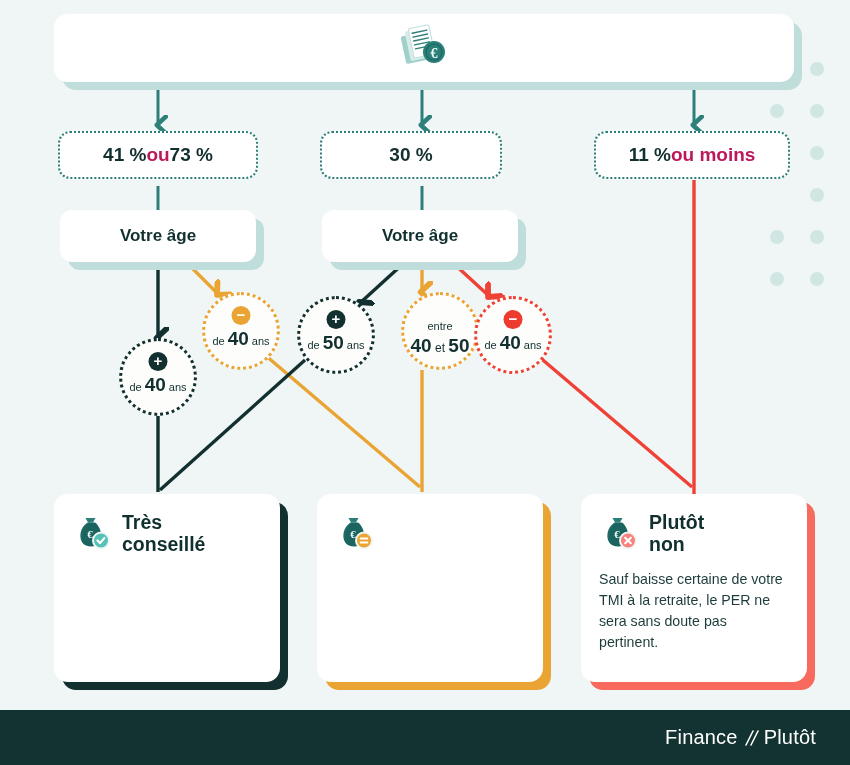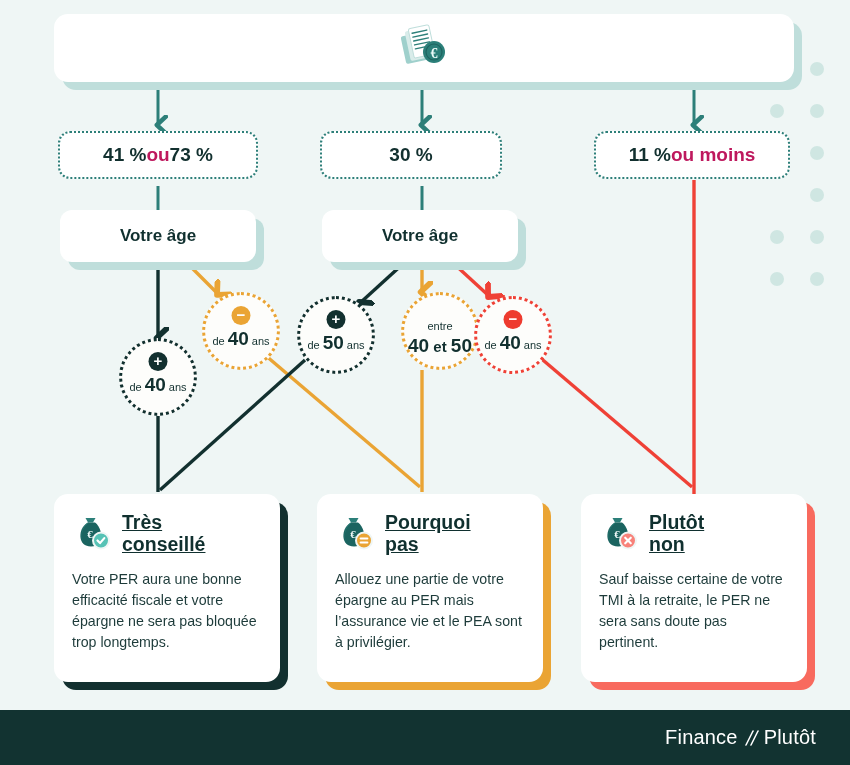--- a/index.html
+++ b/index.html
@@ -147,21 +147,21 @@
     line-height: 1;
     margin-top: 14px;
   }
   .circle-range {
     margin-top: 4px;
     line-height: 1;
     white-space: nowrap;
     color: #12302f;
   }
   .circle-range .big { font-size: 19px; font-weight: bold; }
-  .circle-range .sm  { font-size: 15px; font-weight: bold; }
+  .circle-range .sm  { font-size: 12px; font-weight: normal; }
 
   
   .card-shadow {
     position: absolute;
     border-radius: 14px;
   }
   .card {
     position: absolute;
     background: #ffffff;
     border-radius: 14px;
@@ -172,21 +172,20 @@
     align-items: center;
     gap: 10px;
     margin-bottom: 13px;
   }
   .card-title {
     font-size: 19.5px;
     font-weight: bold;
     color: #10302f;
     line-height: 1.12;
     white-space: pre-line;
-    text-decoration: underline;
   }
   .card-body {
     font-size: 14.2px;
     line-height: 1.47;
     color: #1d3b3a;
   }
 
   
   .footer {
     position: absolute;
@@ -390,43 +389,39 @@
           <path d="M16 10.5 C7 15, 5.5 30, 14 33.5 C19 35.5, 25 34.5, 28 30 C31.5 24.5, 28 14, 23 10.5 Z" fill="#1b6460"></path>
           <path d="M16 10.5 C10 14, 8 24, 11 30 C8 22, 11.5 13.5, 17 10.8 Z" fill="#2b7f79"></path>
           <text x="18" y="26" font-family="'Liberation Serif',serif" font-size="11" font-weight="bold" fill="#f2fbfa" text-anchor="middle">€</text>
           <circle cx="29" cy="28.5" r="8" fill="#56c2b5" stroke="#eff6f5" stroke-width="2"></circle>
           <path d="M25.5 28.5 l2.5 2.6 l4.3 -5" fill="none" stroke="#ffffff" stroke-width="2.2" stroke-linecap="round" stroke-linejoin="round"></path>
         </svg>
       </span>
       <span class="card-title">Très
 conseillé</span>
     </div>
-    <div class="card-body">Votre PER aura une bonne efficacité fiscale et votre épargne ne sera pas bloquée trop longtemps.</div>
   </div>
 
   <div class="card-shadow" style="left:325px; top:502px; width:226px; height:188px; background:#eaa434;"></div>
   <div class="card" style="left:317px; top:494px; width:226px; height:188px;">
     <div class="card-head">
       <span>
         <svg width="40" height="40" viewBox="0 0 40 40">
           <path d="M13.5 6 h10 l-2.5 4.5 h-5 z" fill="#2b7f79"></path>
           <path d="M16 10.5 C7 15, 5.5 30, 14 33.5 C19 35.5, 25 34.5, 28 30 C31.5 24.5, 28 14, 23 10.5 Z" fill="#1b6460"></path>
           <path d="M16 10.5 C10 14, 8 24, 11 30 C8 22, 11.5 13.5, 17 10.8 Z" fill="#2b7f79"></path>
           <text x="18" y="26" font-family="'Liberation Serif',serif" font-size="11" font-weight="bold" fill="#f2fbfa" text-anchor="middle">€</text>
           <circle cx="29" cy="28.5" r="8" fill="#eaa434" stroke="#eff6f5" stroke-width="2"></circle>
           <g stroke="#ffffff" stroke-width="2" stroke-linecap="round">
             <line x1="25.6" y1="26.6" x2="32.4" y2="26.6"></line>
             <line x1="25.6" y1="30.4" x2="32.4" y2="30.4"></line>
           </g>
         </svg>
       </span>
-      <span class="card-title">Pourquoi
-pas</span>
-    </div>
-    <div class="card-body">Allouez une partie de votre épargne au PER mais l’assurance vie et le PEA sont à privilégier.</div>
+    </div>
   </div>
 
   <div class="card-shadow" style="left:589px; top:502px; width:226px; height:188px; background:#f86a5e;"></div>
   <div class="card" style="left:581px; top:494px; width:226px; height:188px;">
     <div class="card-head">
       <span>
         <svg width="40" height="40" viewBox="0 0 40 40">
           <path d="M13.5 6 h10 l-2.5 4.5 h-5 z" fill="#2b7f79"></path>
           <path d="M16 10.5 C7 15, 5.5 30, 14 33.5 C19 35.5, 25 34.5, 28 30 C31.5 24.5, 28 14, 23 10.5 Z" fill="#1b6460"></path>
           <path d="M16 10.5 C10 14, 8 24, 11 30 C8 22, 11.5 13.5, 17 10.8 Z" fill="#2b7f79"></path>

